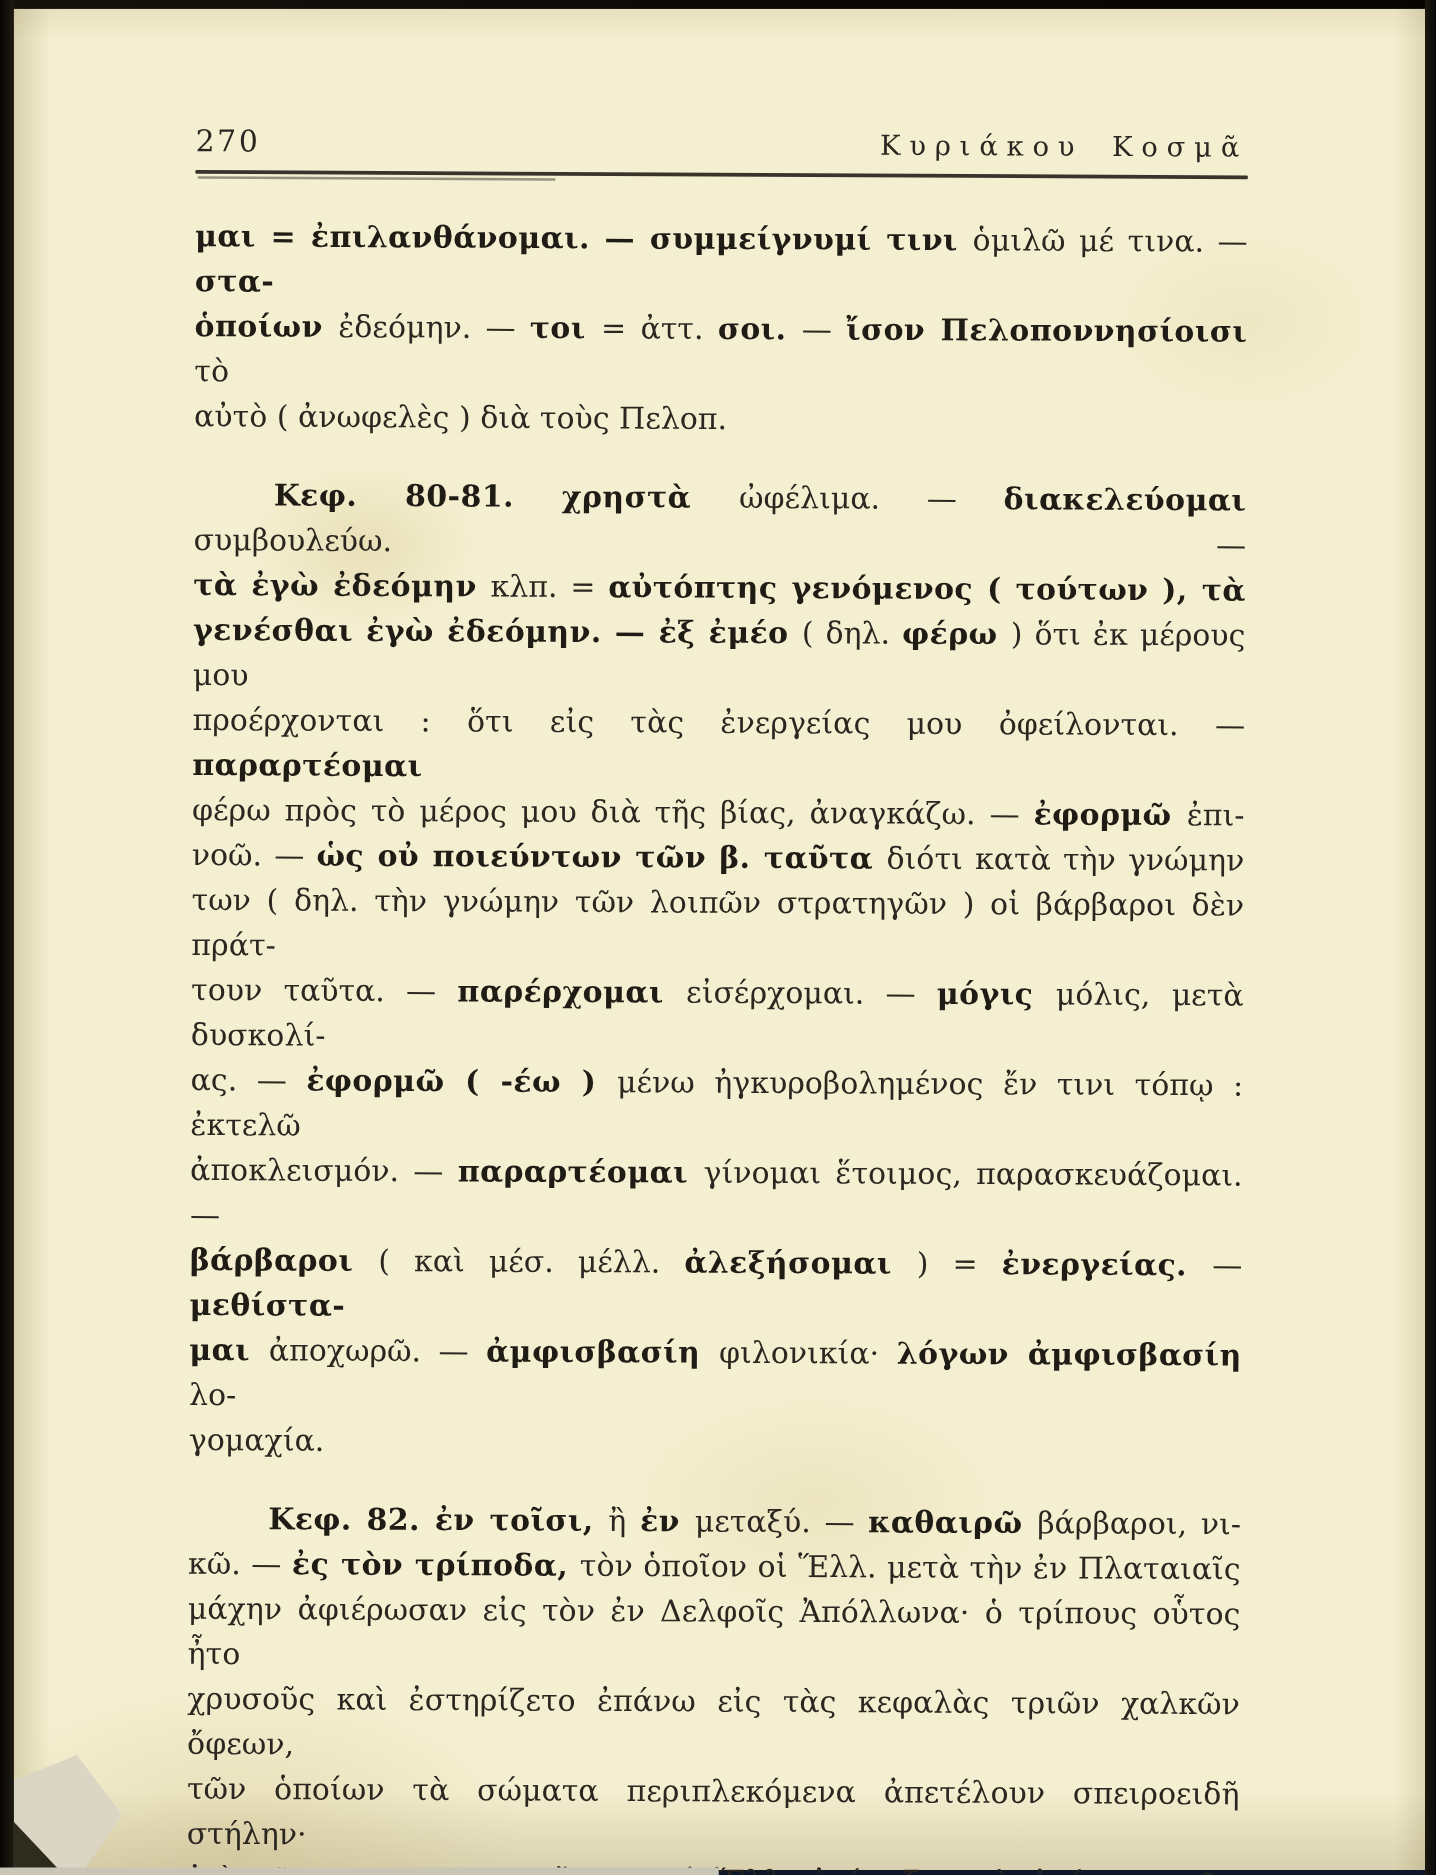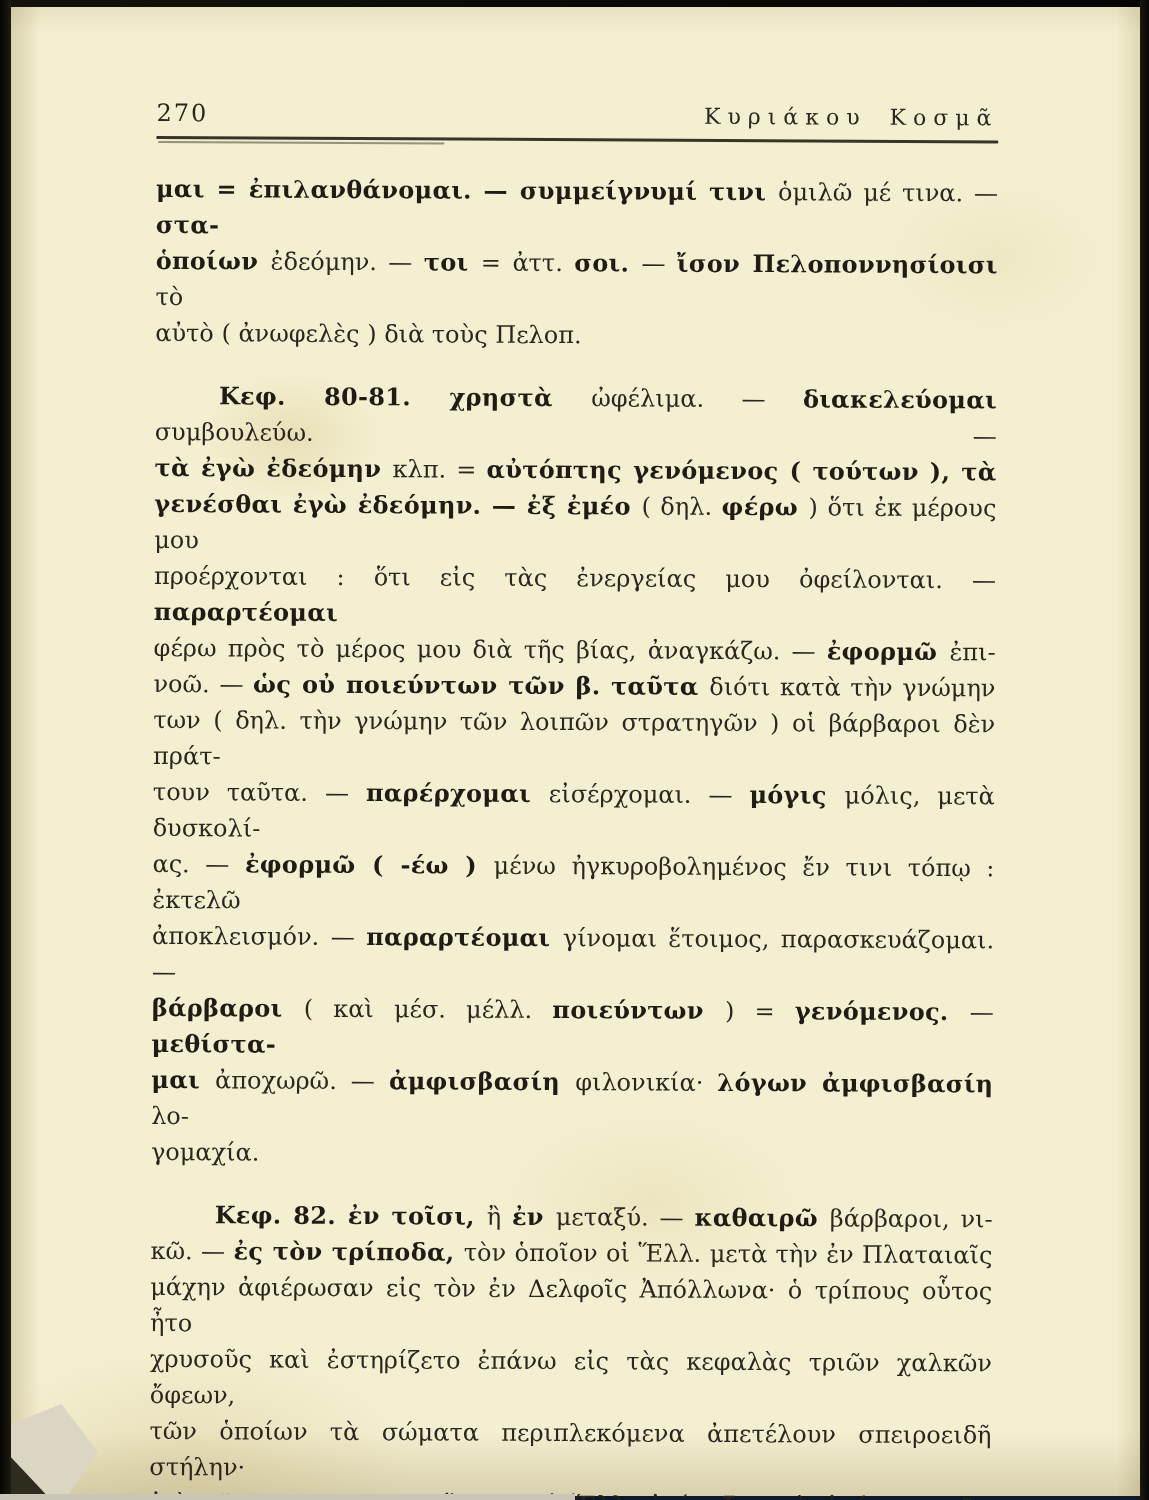--- a/index.html
+++ b/index.html
@@ -89,21 +89,21 @@
             <div class="line indent"><span class="lemma">Κεφ. 80-81. χρηστὰ </span><span class="gloss">ὠφέλιμα. — </span><span class="lemma">διακελεύομαι </span><span class="gloss">συμβουλεύω. —</span></div>
             <div class="line"><span class="lemma">τὰ ἐγὼ ἐδεόμην </span><span class="gloss">κλπ. = </span><span class="lemma">αὐτόπτης γενόμενος ( τούτων ), τὰ</span></div>
             <div class="line"><span class="lemma">γενέσθαι ἐγὼ ἐδεόμην. — ἐξ ἐμέο </span><span class="gloss">( δηλ. </span><span class="lemma">φέρω </span><span class="gloss">) ὅτι ἐκ μέρους μου</span></div>
             <div class="line"><span class="gloss">προέρχονται : ὅτι εἰς τὰς ἐνεργείας μου ὀφείλονται. — </span><span class="lemma">παραρτέομαι</span></div>
             <div class="line"><span class="gloss">φέρω πρὸς τὸ μέρος μου διὰ τῆς βίας, ἀναγκάζω. — </span><span class="lemma">ἐφορμῶ </span><span class="gloss">ἐπι-</span></div>
             <div class="line"><span class="gloss">νοῶ. — </span><span class="lemma">ὡς οὐ ποιεύντων τῶν β. ταῦτα </span><span class="gloss">διότι κατὰ τὴν γνώμην</span></div>
             <div class="line"><span class="gloss">των ( δηλ. τὴν γνώμην τῶν λοιπῶν στρατηγῶν ) οἱ βάρβαροι δὲν πράτ-</span></div>
             <div class="line"><span class="gloss">τουν ταῦτα. — </span><span class="lemma">παρέρχομαι </span><span class="gloss">εἰσέρχομαι. — </span><span class="lemma">μόγις </span><span class="gloss">μόλις, μετὰ δυσκολί-</span></div>
             <div class="line"><span class="gloss">ας. — </span><span class="lemma">ἐφορμῶ ( -έω ) </span><span class="gloss">μένω ἠγκυροβολημένος ἔν τινι τόπῳ : ἐκτελῶ</span></div>
             <div class="line"><span class="gloss">ἀποκλεισμόν. — </span><span class="lemma">παραρτέομαι </span><span class="gloss">γίνομαι ἕτοιμος, παρασκευάζομαι. —</span></div>
-            <div class="line"><span class="lemma">βάρβαροι </span><span class="gloss">( καὶ μέσ. μέλλ. </span><span class="lemma">ποιεύντων </span><span class="gloss">) = </span><span class="lemma">γενόμενος. </span><span class="gloss">— </span><span class="lemma">μεθίστα-</span></div>
+            <div class="line"><span class="lemma">βάρβαροι </span><span class="gloss">( καὶ μέσ. μέλλ. </span><span class="lemma">ἀλεξήσομαι </span><span class="gloss">) = </span><span class="lemma">ἐνεργείας. </span><span class="gloss">— </span><span class="lemma">μεθίστα-</span></div>
             <div class="line"><span class="lemma">μαι </span><span class="gloss">ἀποχωρῶ. — </span><span class="lemma">ἀμφισβασίη </span><span class="gloss">φιλονικία· </span><span class="lemma">λόγων ἀμφισβασίη </span><span class="gloss">λο-</span></div>
             <div class="line last"><span class="gloss">γομαχία.</span></div>
           </div>
           <div class="par">
             <div class="line indent"><span class="lemma">Κεφ. 82. ἐν τοῖσι, </span><span class="gloss">ἢ </span><span class="lemma">ἐν </span><span class="gloss">μεταξύ. — </span><span class="lemma">καθαιρῶ </span><span class="gloss">βάρβαροι, νι-</span></div>
             <div class="line"><span class="gloss">κῶ. — </span><span class="lemma">ἐς τὸν τρίποδα, </span><span class="gloss">τὸν ὁποῖον οἱ Ἕλλ. μετὰ τὴν ἐν Πλαταιαῖς</span></div>
             <div class="line"><span class="gloss">μάχην ἀφιέρωσαν εἰς τὸν ἐν Δελφοῖς Ἀπόλλωνα· ὁ τρίπους οὗτος ἦτο</span></div>
             <div class="line"><span class="gloss">χρυσοῦς καὶ ἐστηρίζετο ἐπάνω εἰς τὰς κεφαλὰς τριῶν χαλκῶν ὄφεων,</span></div>
             <div class="line"><span class="gloss">τῶν ὁποίων τὰ σώματα περιπλεκόμενα ἀπετέλουν σπειροειδῆ στήλην·</span></div>
             <div class="line"><span class="gloss">ἐπὶ τῶν σπειρῶν τῶν ὄφεων οἱ Ἕλλ. ἐχάραξαν τὰ ὀνόματα τῶν πόλε-</span></div>

